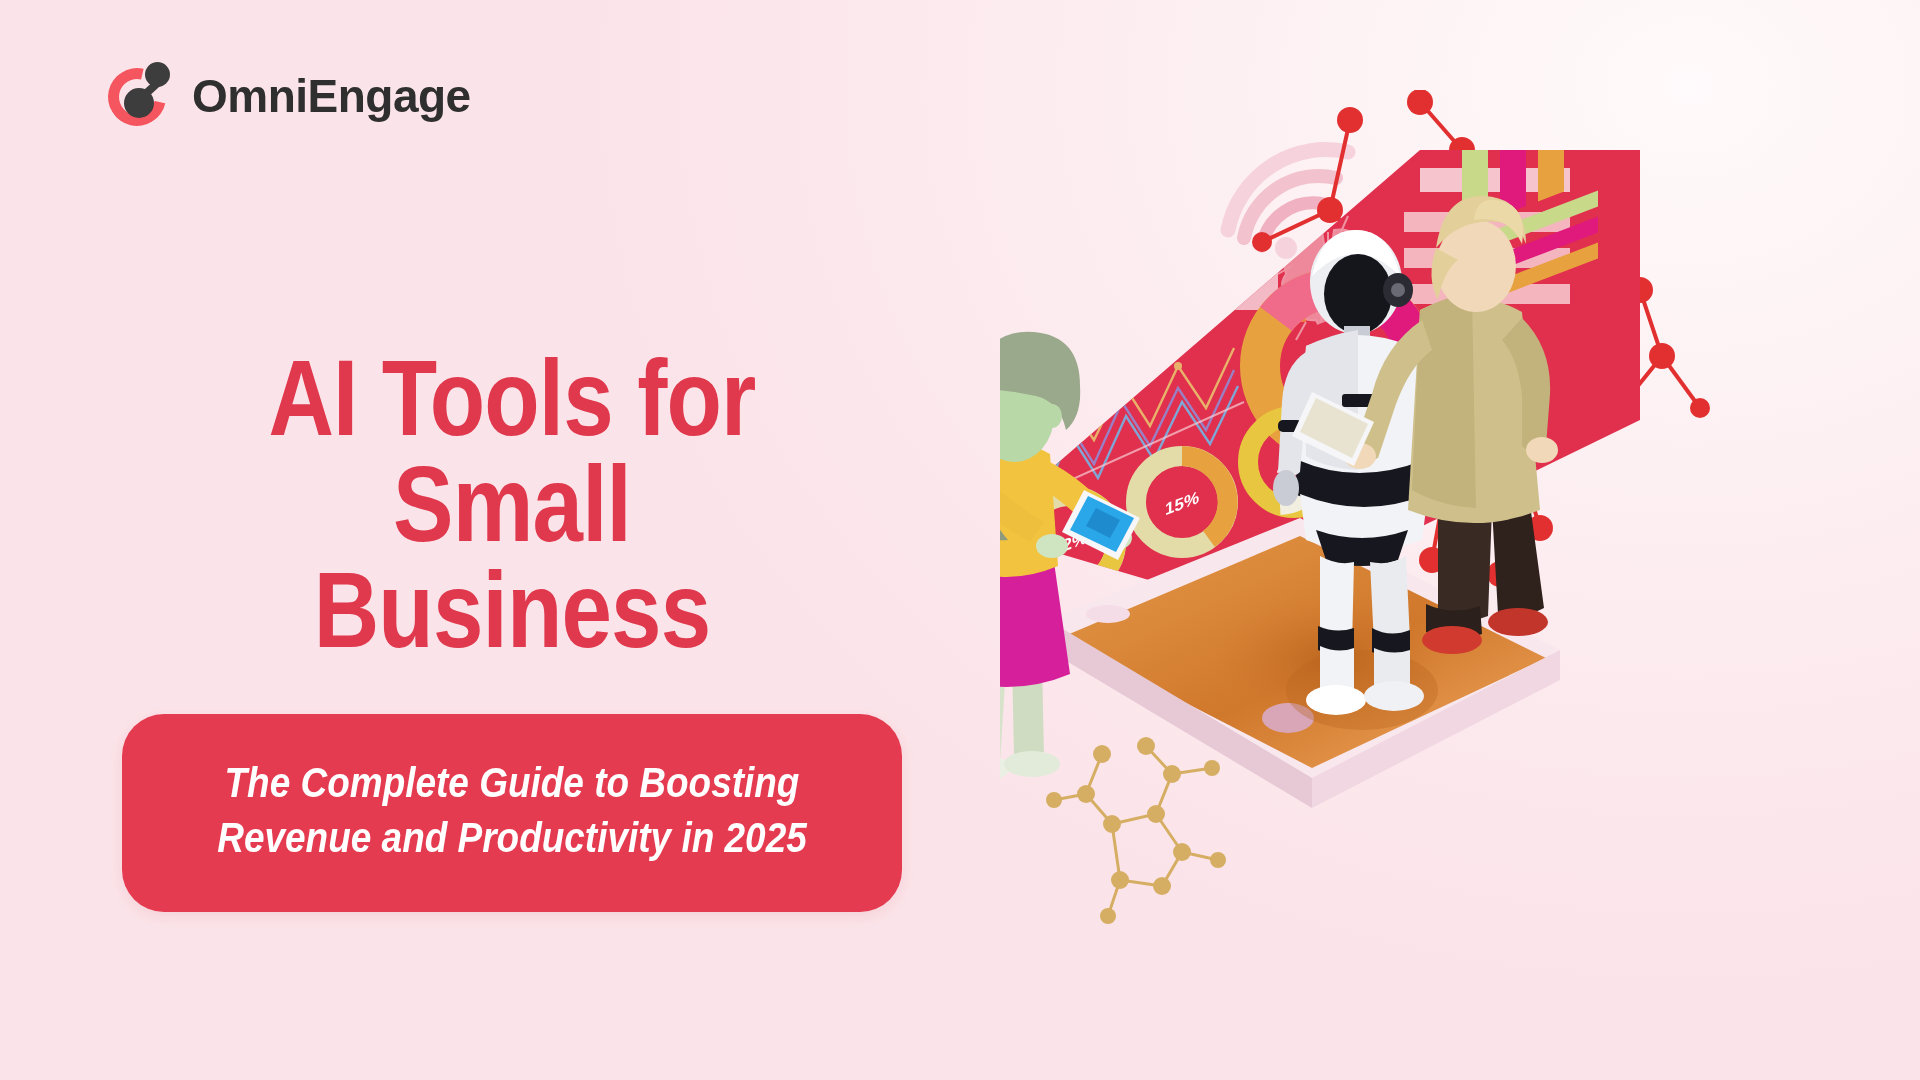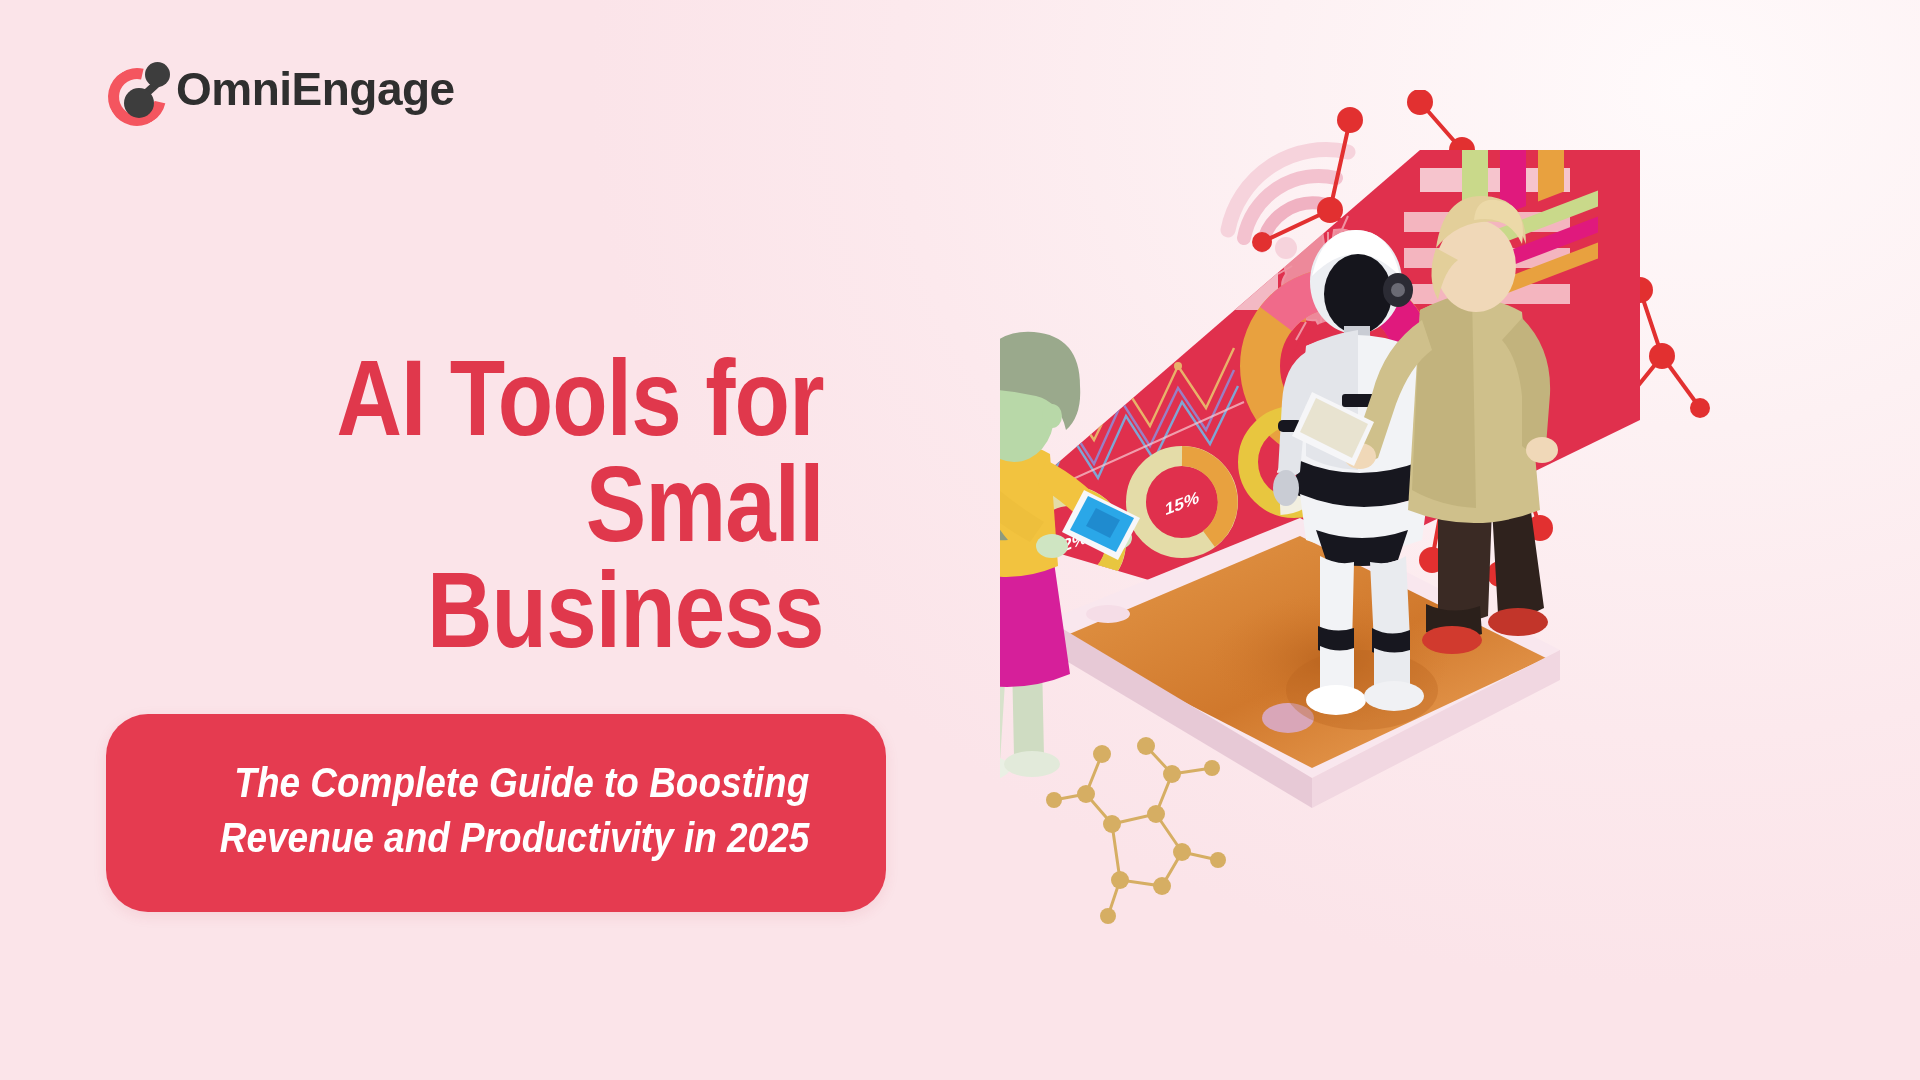--- a/index.html
+++ b/index.html
@@ -12,21 +12,21 @@
   #stage{
     position:absolute; inset:0;
     background:
       radial-gradient(ellipse 1100px 900px at 88% 8%, #fffafb 0%, #fdf1f3 38%, #fce9ed 72%, #fbe4e9 100%),
       linear-gradient(160deg,#fdeef1 0%,#fce7ec 100%);
   }
 
   
   .logo{
     position:absolute; left:108px; top:62px;
-    display:flex; align-items:flex-start; 
+    display:flex; align-items:center; gap:16px;
   }
   .logo-mark{ position:relative; width:68px; height:68px; }
   .logo-arc{
     position:absolute; left:0; top:6px; width:58px; height:58px;
     border-radius:50%;
     border:11px solid #f4555f;
     border-right-color:transparent;
     transform:rotate(-32deg);
   }
   .logo-dot-big{
@@ -41,22 +41,22 @@
     position:absolute; left:33px; top:22px; width:22px; height:8px;
     background:#3d3d3d; transform:rotate(-42deg); border-radius:4px;
   }
   .logo-text{
     font-size:46px; font-weight:bold; color:#2f2f2f;
     letter-spacing:-0.5px; white-space:nowrap;
   }
 
   
   .left-col{
-    position:absolute; left:106px; top:345px; width:780px;
-    text-align:right;
+    position:absolute; left:122px; top:345px; width:780px;
+    text-align:center;
   }
   .headline{
     font-family:"Liberation Sans Narrow","Liberation Sans",sans-serif;
     font-size:108px; line-height:0.98; font-weight:bold;
     color:#e0384c; letter-spacing:-1px;
     transform:scaleX(0.84); transform-origin:center top;
   }
   .headline .ln{ display:block; }
   .banner{
     margin-top:52px;

